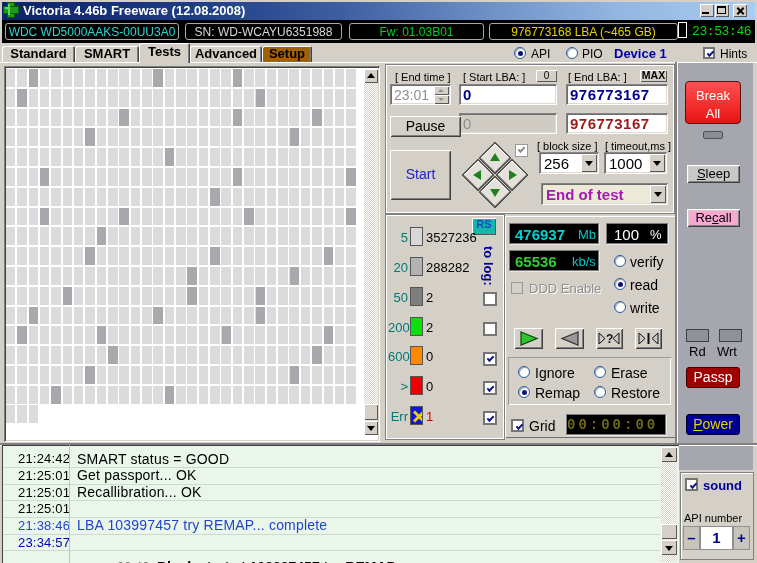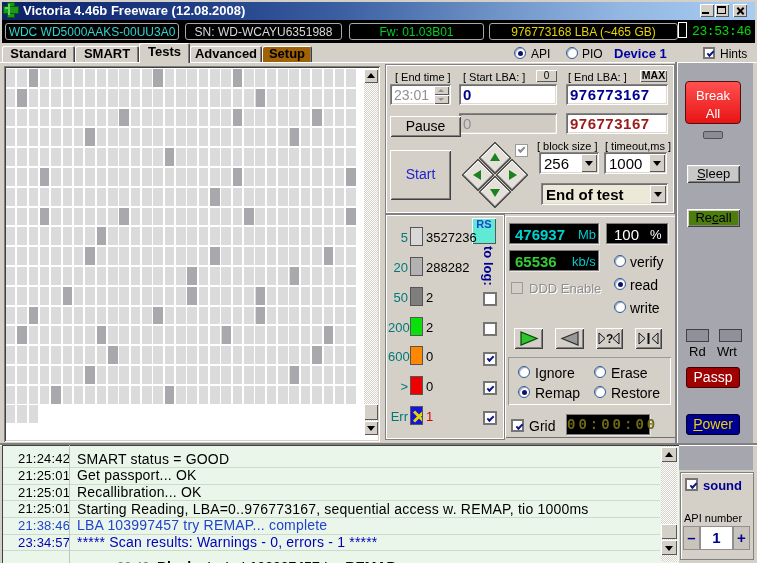--- a/index.html
+++ b/index.html
@@ -159,26 +159,26 @@
 <div class="ab" style="left:544px;top:155px;font-size:15px;color:#000;">256</div>
 <div class="ab raised2" style="left:581px;top:154px;width:16px;height:18px;background:#d4d0c8;">
     <div class="ab" style="left:4px;top:7px;width:0;height:0;border-left:4px solid transparent;border-right:4px solid transparent;border-top:5px solid #000;"></div>
   </div>
 <div class="ab sunken" style="left:604px;top:152px;width:63px;height:22px;background:#fff;"></div>
 <div class="ab" style="left:609px;top:155px;font-size:15px;color:#000;">1000</div>
 <div class="ab raised2" style="left:649px;top:154px;width:16px;height:18px;background:#d4d0c8;">
     <div class="ab" style="left:4px;top:7px;width:0;height:0;border-left:4px solid transparent;border-right:4px solid transparent;border-top:5px solid #000;"></div>
   </div>
 <div class="ab sunken" style="left:541px;top:183px;width:127px;height:22px;background:#ece9d8;"></div>
-<div class="ab" style="left:546px;top:186px;font-size:15px;font-weight:bold;color:#000000;">End of test</div>
+<div class="ab" style="left:546px;top:186px;font-size:15px;font-weight:bold;color:#a21caf;">End of test</div>
 <div class="ab raised2" style="left:650px;top:185px;width:16px;height:18px;background:#d4d0c8;">
     <div class="ab" style="left:4px;top:7px;width:0;height:0;border-left:4px solid transparent;border-right:4px solid transparent;border-top:5px solid #000;"></div>
   </div>
 <div class="ab" style="left:385px;top:214px;width:120px;height:226px;box-shadow:inset 1px 1px 0 #808080,inset -1px -1px 0 #808080,inset 2px 2px 0 #fff,inset -2px -2px 0 #fff;"></div>
-<div class="ab raised2" style="left:472px;top:218px;width:24px;height:26px;background:#5eead4;text-align:center;font-size:11px;font-weight:bold;color:#2244cc;line-height:12px;">RS</div>
+<div class="ab raised2" style="left:472px;top:218px;width:24px;height:17px;background:#14b8a6;text-align:center;font-size:11px;font-weight:bold;color:#2244cc;line-height:12px;">RS</div>
 <div class="ab" style="left:388px;top:230.4px;width:20px;text-align:right;font-size:13px;color:#007878;">5</div>
 <div class="ab" style="left:410px;top:227.4px;width:13px;height:19px;background:#d8d8d8;border:1px solid #555;overflow:hidden;"></div>
 <div class="ab" style="left:426px;top:230.4px;font-size:13px;color:#000;">3527236</div>
 <div class="ab" style="left:388px;top:260.1px;width:20px;text-align:right;font-size:13px;color:#007878;">20</div>
 <div class="ab" style="left:410px;top:257.1px;width:13px;height:19px;background:#b2b2b2;border:1px solid #555;overflow:hidden;"></div>
 <div class="ab" style="left:426px;top:260.1px;font-size:13px;color:#000;">288282</div>
 <div class="ab" style="left:388px;top:289.8px;width:20px;text-align:right;font-size:13px;color:#007878;">50</div>
 <div class="ab" style="left:410px;top:286.8px;width:13px;height:19px;background:#7e7e7e;border:1px solid #555;overflow:hidden;"></div>
 <div class="ab" style="left:426px;top:289.8px;font-size:13px;color:#000;">2</div>
 <div class="ab chk" style="left:483px;top:292.3px;width:14px;height:14px;"></div>
@@ -263,27 +263,27 @@
 <div class="ab radio" style="left:518px;top:386px;">
     <div class="rdot"></div>
   </div>
 <div class="ab" style="left:535px;top:385px;font-size:14px;">Remap</div>
 <div class="ab radio" style="left:594px;top:386px;"></div>
 <div class="ab" style="left:611px;top:385px;font-size:14px;">Restore</div>
 <div class="ab chk" style="left:511px;top:419px;width:13px;height:13px;">
     <div class="tick" style="left:2.5px;top:2.5px;"></div>
   </div>
 <div class="ab" style="left:529px;top:418px;font-size:14px;">Grid</div>
-<div class="ab lcd" style="left:566px;top:414px;width:84px;height:21px;"><span style="font-family:'Liberation Mono',monospace;font-size:14px;font-weight:bold;color:#6f6a14;letter-spacing:3px;line-height:20px;">00:00:00</span></div>
+<div class="ab lcd" style="left:566px;top:414px;width:100px;height:21px;"><span style="font-family:'Liberation Mono',monospace;font-size:14px;font-weight:bold;color:#6f6a14;letter-spacing:3px;line-height:20px;">00:00:00</span></div>
 <div class="ab" style="left:675px;top:62px;width:2px;height:381px;background:#808080;box-shadow:1px 0 0 #fff;"></div>
 <div class="ab" style="left:678px;top:63px;width:75px;height:407px;background:#a6a6ae;"></div>
 <div class="ab" style="left:685px;top:81px;width:56px;height:43px;background:linear-gradient(180deg,#ff5050,#e81414);border:1px solid #501010;border-radius:4px;color:#fff;font-size:13px;text-align:center;line-height:1.4;padding-top:5px;">Break<br>All</div>
 <div class="ab" style="left:703px;top:131px;width:20px;height:8px;background:#8c8c94;border:1px solid #50505a;border-radius:2px;"></div>
 <div class="ab raised" style="left:687px;top:165px;width:53px;height:18px;text-align:center;font-size:13px;line-height:17px;background:#c8c8c8;"><span style="text-decoration:underline;">S</span>leep</div>
-<div class="ab raised" style="left:687px;top:209px;width:53px;height:18px;text-align:center;font-size:13px;line-height:17px;background:#4d7c0f;">Re<span style="text-decoration:underline;">c</span>all</div>
+<div class="ab raised" style="left:687px;top:209px;width:53px;height:18px;text-align:center;font-size:13px;line-height:17px;background:#f9a8d4;">Re<span style="text-decoration:underline;">c</span>all</div>
 <div class="ab" style="left:686px;top:329px;width:23px;height:13px;background:#909098;border:1px solid #404048;"></div>
 <div class="ab" style="left:719px;top:329px;width:23px;height:13px;background:#909098;border:1px solid #404048;"></div>
 <div class="ab" style="left:689px;top:344px;font-size:13px;">Rd</div>
 <div class="ab" style="left:717px;top:344px;font-size:13px;">Wrt</div>
 <div class="ab" style="left:686px;top:367px;width:54px;height:21px;background:#a00000;border:1px solid #400000;border-radius:3px;color:#fff;font-size:14px;text-align:center;line-height:19px;">Passp</div>
 <div class="ab" style="left:686px;top:414px;width:54px;height:21px;background:#000090;border:1px solid #000030;border-radius:3px;color:#e8d400;font-size:14px;text-align:center;line-height:19px;"><span style="text-decoration:underline;">P</span>ower</div>
 <div class="ab" style="left:678px;top:470px;width:79px;height:93px;background:#d4d0c8;"></div>
 <div class="ab" style="left:680px;top:472px;width:74px;height:88px;border:1px solid #808080;box-shadow:inset 1px 1px 0 #fff;"></div>
 <div class="ab chk" style="left:685px;top:478px;width:13px;height:13px;">
     <div class="tick" style="left:2.5px;top:2.5px;"></div>
@@ -299,27 +299,25 @@
 <div class="ab" style="left:16px;top:6.3px;font-size:13px;letter-spacing:0.2px;color:#000;">21:24:42</div>
 <div class="ab" style="left:75px;top:5.8px;font-size:14px;letter-spacing:0.2px;color:#000;white-space:nowrap;">SMART status = GOOD</div>
 <div class="ab" style="left:1px;top:22.0px;width:657px;height:1px;background:#ccdacc;"></div>
 <div class="ab" style="left:16px;top:22.9px;font-size:13px;letter-spacing:0.2px;color:#000;">21:25:01</div>
 <div class="ab" style="left:75px;top:22.4px;font-size:14px;letter-spacing:0.2px;color:#000;white-space:nowrap;">Get passport... OK</div>
 <div class="ab" style="left:1px;top:38.6px;width:657px;height:1px;background:#ccdacc;"></div>
 <div class="ab" style="left:16px;top:39.6px;font-size:13px;letter-spacing:0.2px;color:#000;">21:25:01</div>
 <div class="ab" style="left:75px;top:39.1px;font-size:14px;letter-spacing:0.2px;color:#000;white-space:nowrap;">Recallibration... OK</div>
 <div class="ab" style="left:1px;top:55.3px;width:657px;height:1px;background:#ccdacc;"></div>
 <div class="ab" style="left:16px;top:56.2px;font-size:13px;letter-spacing:0.2px;color:#000;">21:25:01</div>
-<div class="ab" style="left:75px;top:55.7px;font-size:14px;letter-spacing:0.2px;color:#000;white-space:nowrap;">Starting Reading, LBA=0..976773167, sequential access w. REMAP, tio 1000ms</div>
 <div class="ab" style="left:1px;top:71.9px;width:657px;height:1px;background:#ccdacc;"></div>
 <div class="ab" style="left:16px;top:72.9px;font-size:13px;letter-spacing:0.2px;color:#2244cc;">21:38:46</div>
 <div class="ab" style="left:75px;top:72.4px;font-size:14px;letter-spacing:0.2px;color:#2244cc;white-space:nowrap;">LBA 103997457 try REMAP... complete</div>
 <div class="ab" style="left:1px;top:88.6px;width:657px;height:1px;background:#ccdacc;"></div>
 <div class="ab" style="left:16px;top:89.5px;font-size:13px;letter-spacing:0.2px;color:#0000bb;">23:34:57</div>
-<div class="ab" style="left:75px;top:89.0px;font-size:14px;letter-spacing:0.2px;color:#0000bb;white-space:nowrap;">***** Scan results: Warnings - 0, errors - 1 *****</div>
 <div class="ab" style="left:1px;top:105.2px;width:657px;height:1px;background:#ccdacc;"></div>
 <div class="ab" style="left:115px;top:114px;font-size:13px;color:#777;white-space:nowrap;">23:40</div>
 <div class="ab" style="left:155px;top:114px;font-size:14px;font-weight:bold;color:#000;white-space:nowrap;">Block start at 103997457 try REMAP... com</div>
 <div class="ab" style="left:67px;top:0;width:1px;height:118px;background:#b8c8b8;"></div>
 </div>
 <div class="ab track" style="left:661px;top:446px;width:16px;height:116px;"></div>
 <div class="ab raised2" style="left:661px;top:447px;width:16px;height:15px;background:#d4d0c8;">
     <div class="tri-u ab" style="left:4px;top:5px;"></div>
   </div>
 <div class="ab raised2" style="left:661px;top:524px;width:16px;height:15px;background:#d4d0c8;"></div>

